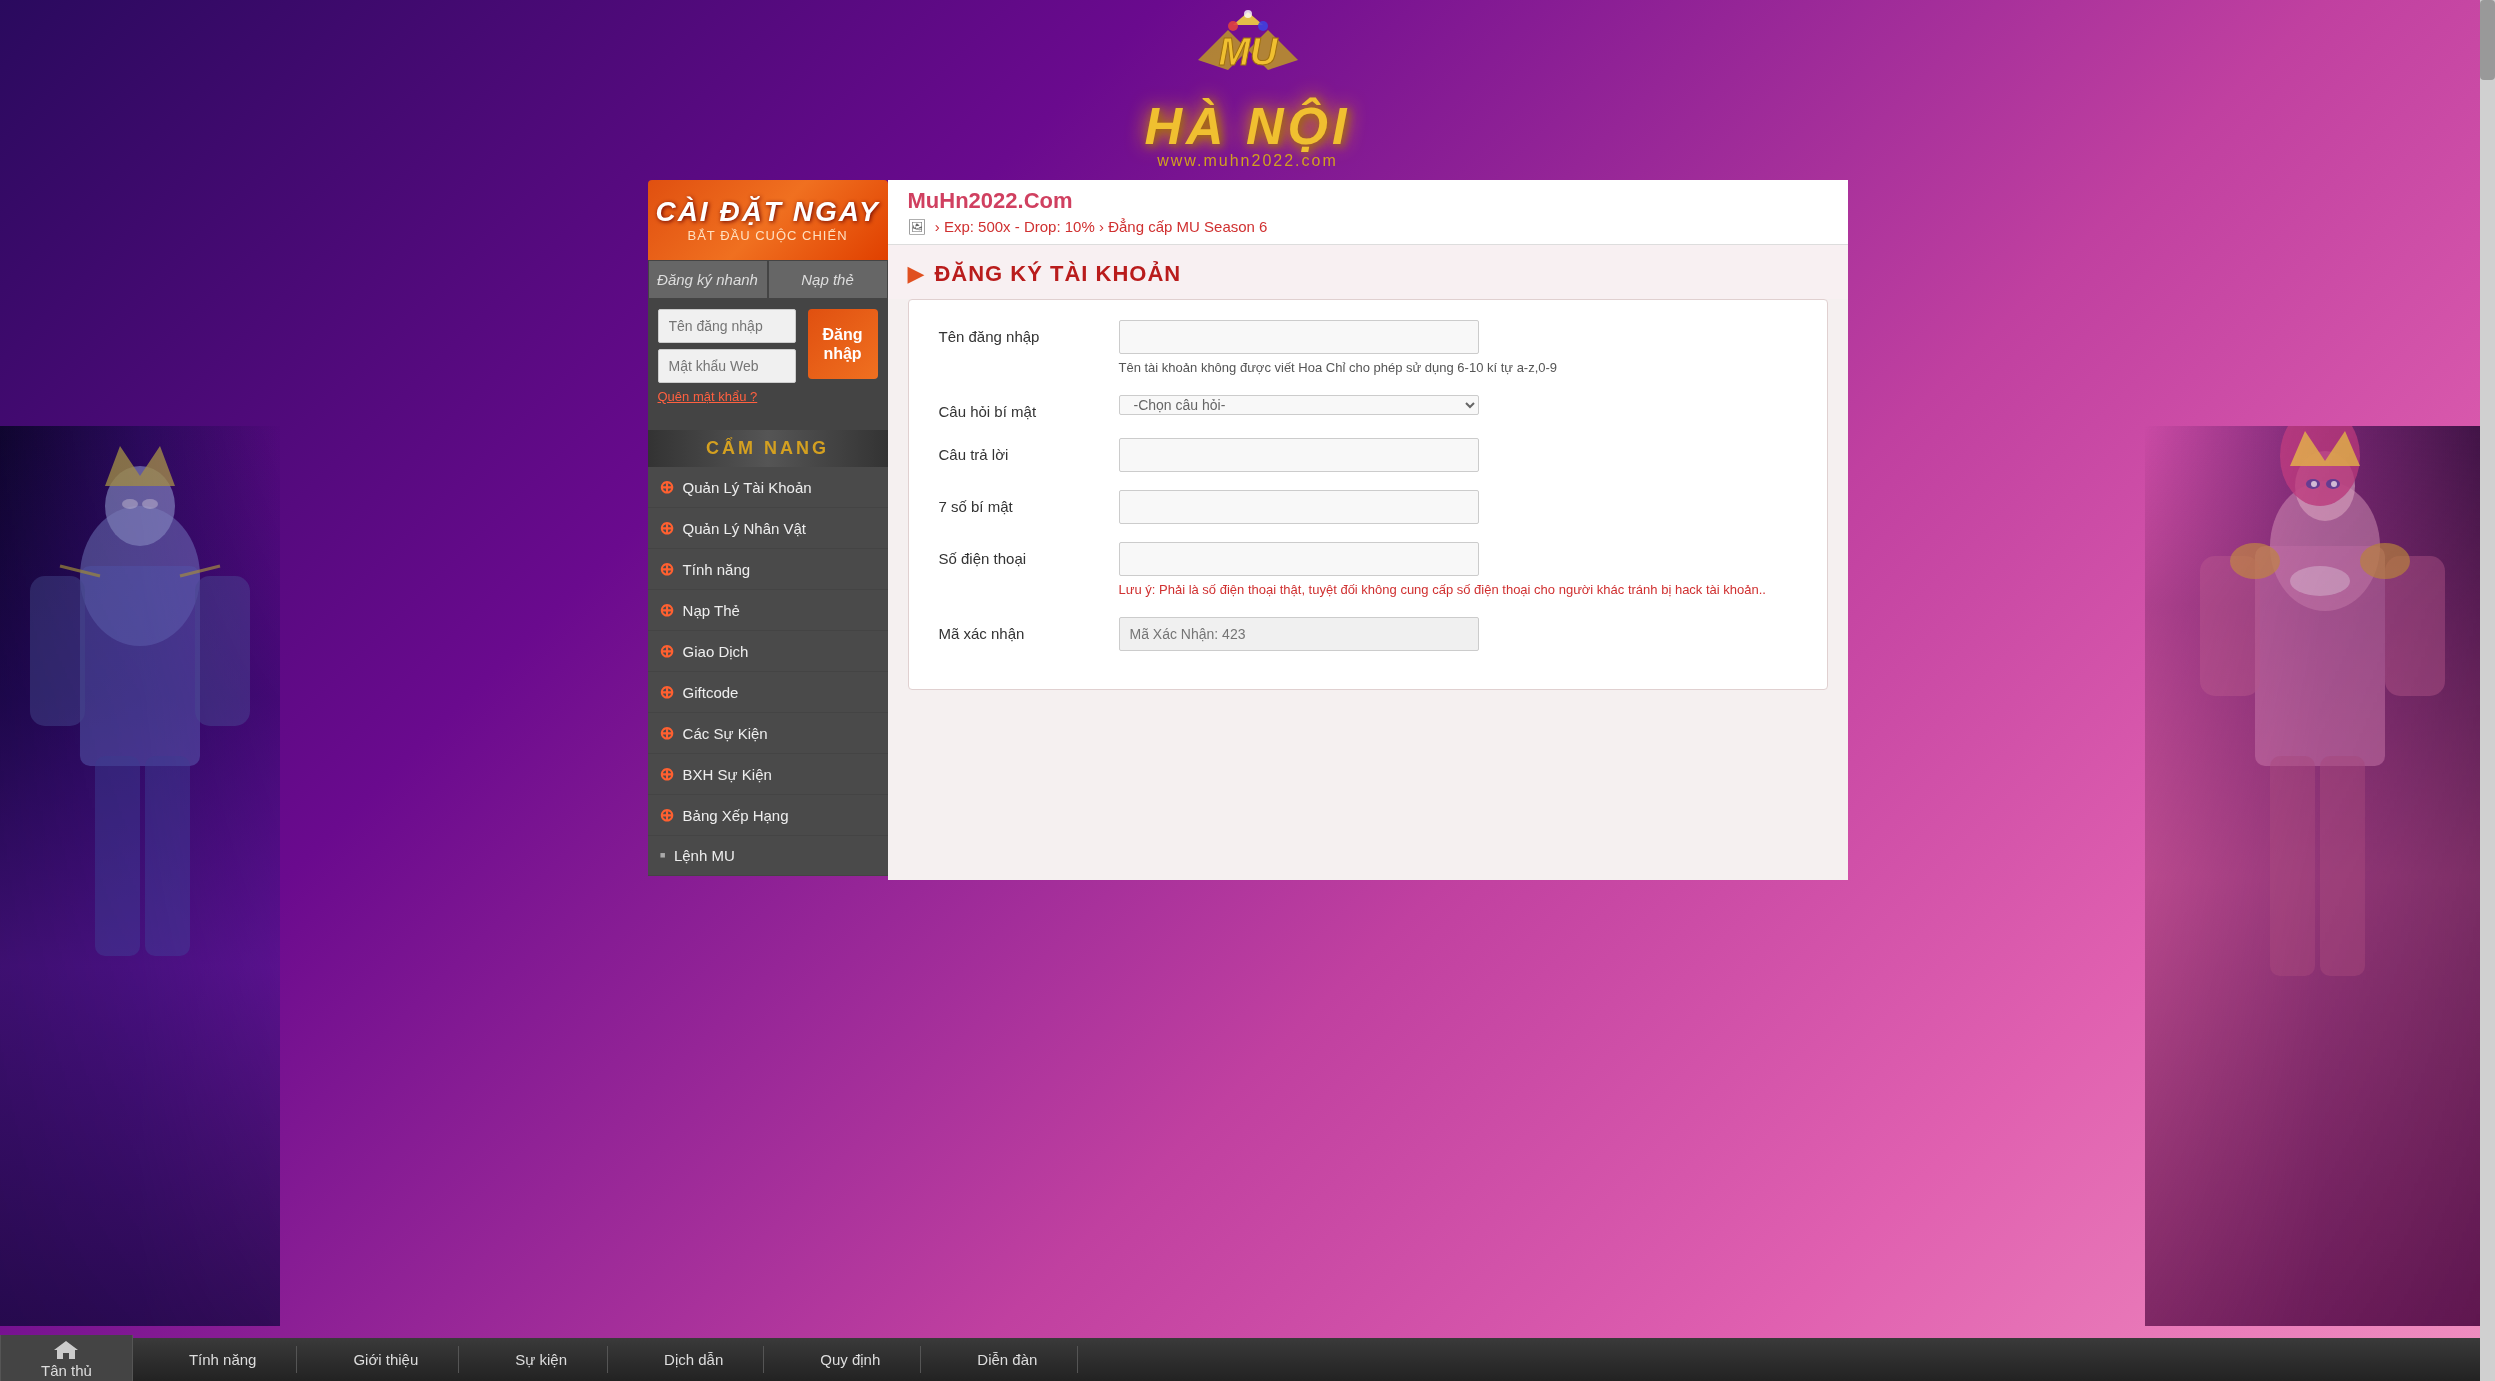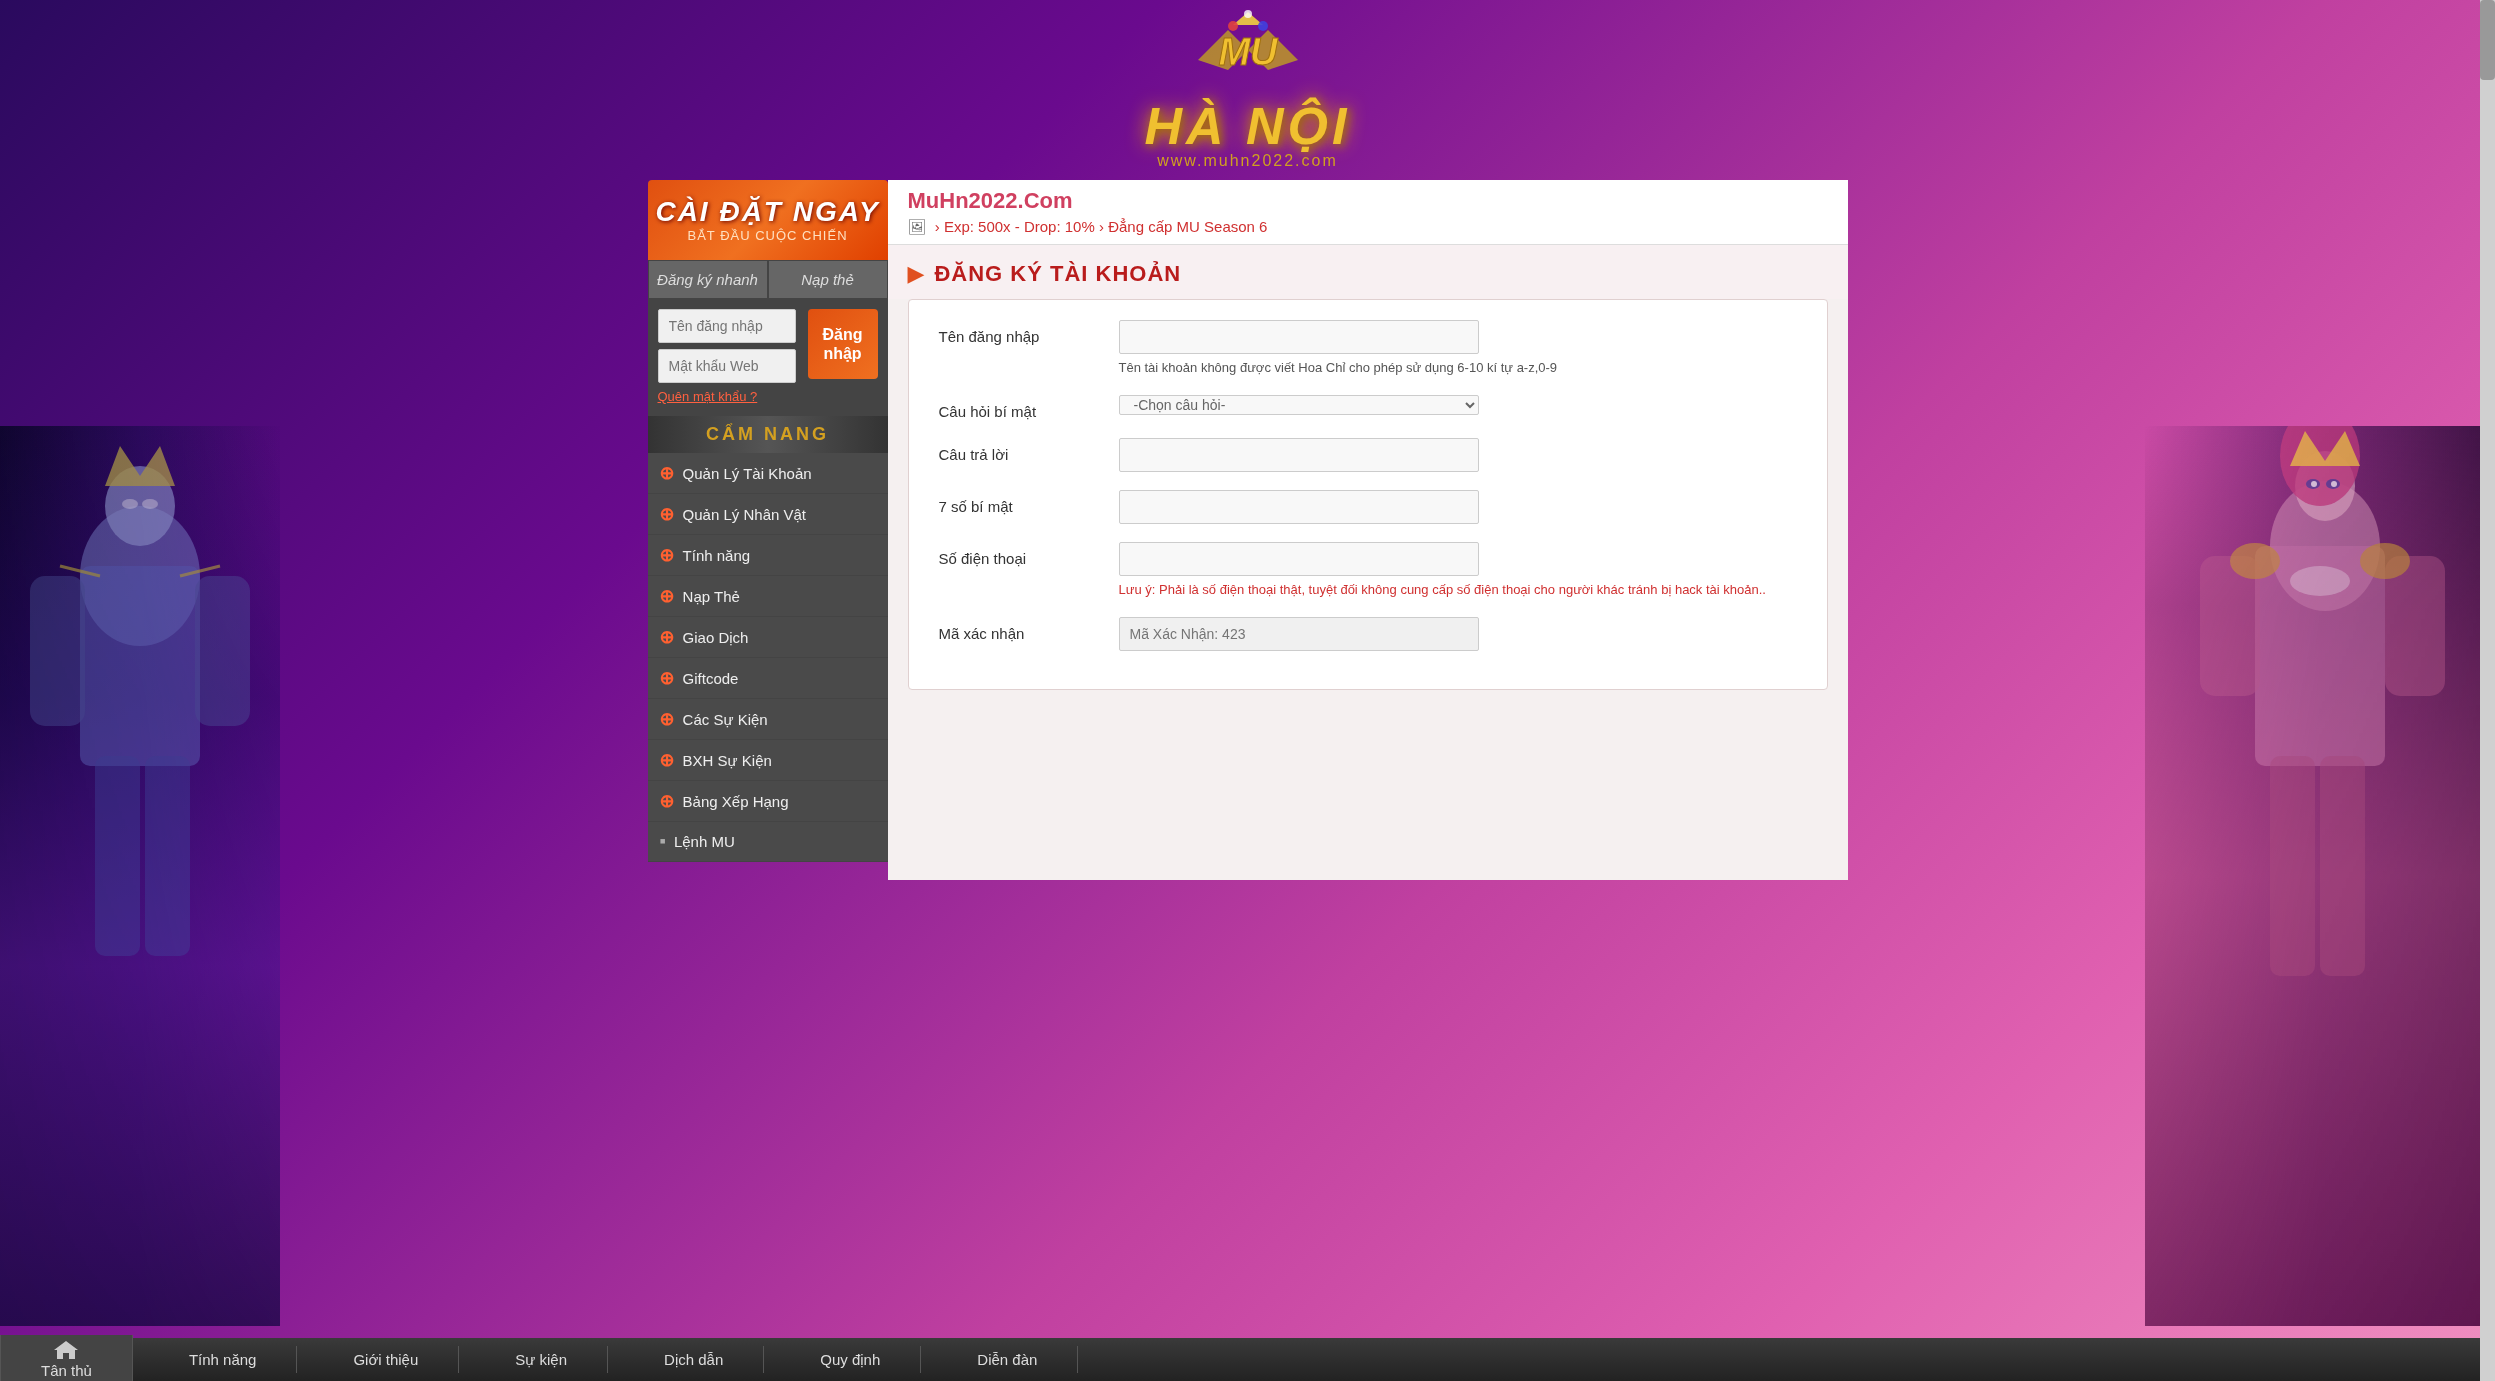--- a/index.html
+++ b/index.html
@@ -137,21 +137,21 @@
       font-size: 14px;
       color: #333;
     }
 
     .forgot-pw {
       color: #ff6040;
       font-size: 13px;
       cursor: pointer;
       text-decoration: underline;
       display: block;
-      margin-bottom: 2px;
+      margin-bottom: 16px;
     }
 
     .login-form-row {
       display: flex;
       align-items: flex-start;
       gap: 12px;
       position: relative;
     }
 
     .login-inputs {

